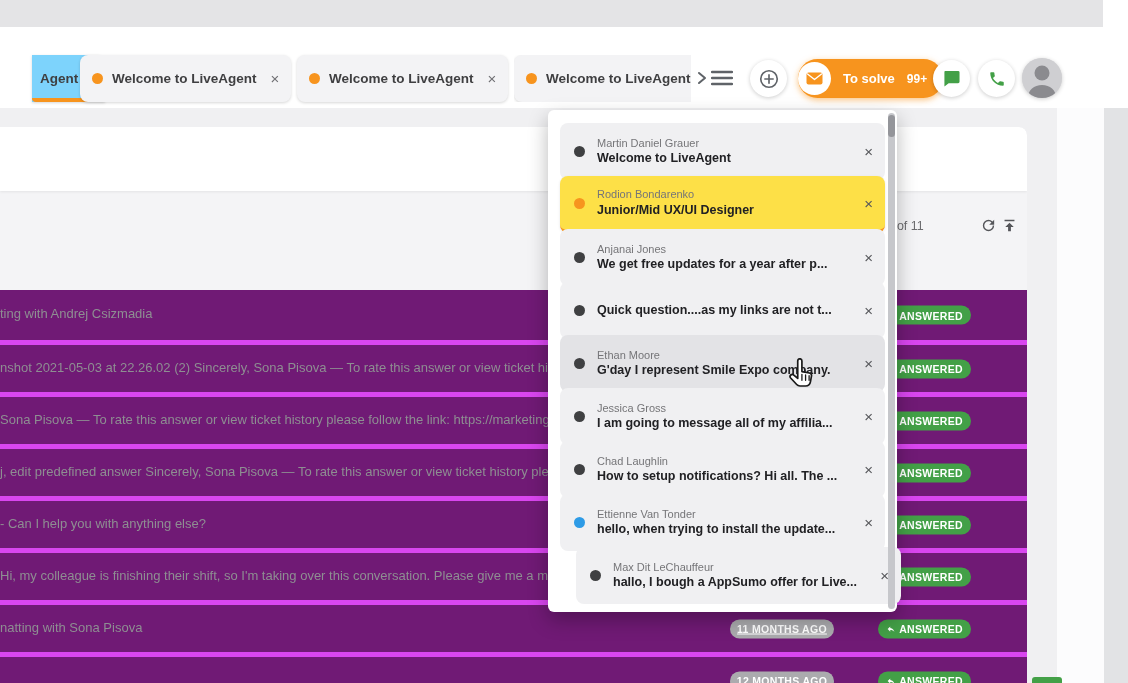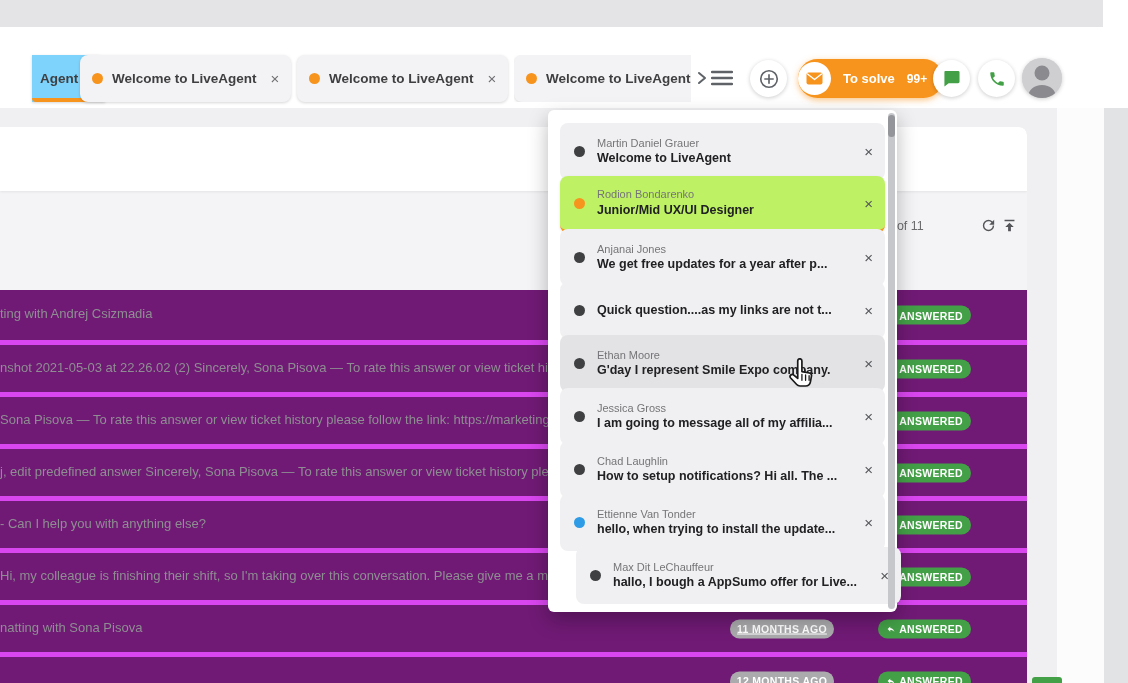--- a/index.html
+++ b/index.html
@@ -64,21 +64,21 @@
   .badge-time { left:730px; width:104px; background:#ababae;text-decoration:underline; }
   .badge-answered { left:878px; width:93px; background:#43A047; gap:3px; }
 
   .chat-btn-peek { left:1032px; top:677px; width:30px; height:6px; background:#43A047; border-radius:3px 3px 0 0; }
 
   
   .dropdown { left:548px; top:110px; width:349px; height:502px; background:#fff;
               border-radius:6px; box-shadow:0 8px 20px rgba(0,0,0,.28); z-index:10; }
   .dd-item { position:absolute; left:12px; width:325px; height:57px; background:#f0f0f2;
              border-radius:8px; display:flex; align-items:center; padding:0 12px 0 14px; cursor:pointer; }
-  .dd-item.active { background:#bef264; border-bottom:3px solid #F7941E; box-shadow:0 1px 3px rgba(0,0,0,.10); }
+  .dd-item.active { background:#fde047; border-bottom:3px solid #F7941E; box-shadow:0 1px 3px rgba(0,0,0,.10); }
   .dd-item.hover { background:#e3e3e6; }
   .dd-dot { width:11px; height:11px; border-radius:50%; flex:0 0 auto; margin-right:12px; }
   .dot-dark { background:#3f4042; } .dot-orange { background:#F7941E; } .dot-blue { background:#2E9BE6; }
   .dd-texts { flex:1 1 auto; min-width:0; }
   .dd-name { font-size:11px; color:#757578; line-height:1.35; white-space:nowrap; overflow:hidden; }
   .dd-subject { font-size:12.5px; font-weight:700; color:#212124; line-height:1.35; white-space:nowrap; overflow:hidden; }
   .dd-close { flex:0 0 auto; margin-left:8px; color:#55565a; font-size:15px; cursor:pointer; }
   .dd-scroll-track { position:absolute; right:2px; top:3px; width:7px; height:496px; background:#c6c7cb; border-radius:4px; }
   .dd-scroll-thumb { position:absolute; left:0; top:2px; width:7px; height:22px; background:#94959a; border-radius:4px; }
 

